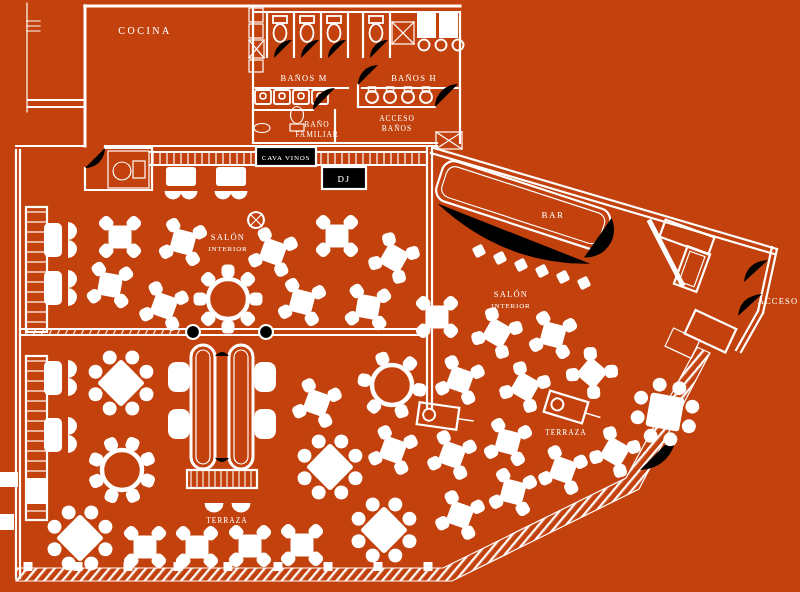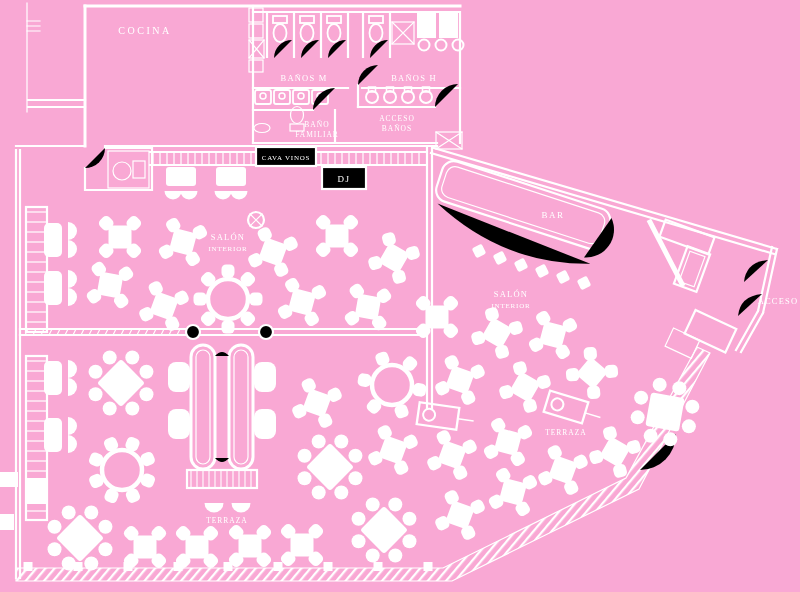--- a/index.html
+++ b/index.html
@@ -1,16 +1,16 @@
 <!DOCTYPE html>
 <html><head>
 <meta charset="utf-8">
 <style>
   html,body{margin:0;padding:0;background:#000;}
-  .stage{width:800px;height:592px;background:#f9a8d4;position:relative;overflow:hidden;}
+  .stage{width:800px;height:592px;background:#c2410c;position:relative;overflow:hidden;}
   svg{display:block;}
   .w{stroke:#ffffff;fill:none;stroke-width:2.2;stroke-linecap:square;}
   .w3{stroke-width:3;}
   .w15{stroke-width:1.5;}
   .thin{stroke-width:1.2;}
   .fw{fill:#ffffff;stroke:none;}
   .bx{fill:#000000;stroke:#ffffff;stroke-width:2.2;}
   .txt{fill:#ffffff;font-family:"Liberation Serif","DejaVu Serif",serif;letter-spacing:1px;}
   .t10{font-size:10px;letter-spacing:2.5px;}
   .t9{font-size:9px;letter-spacing:1.5px;}

